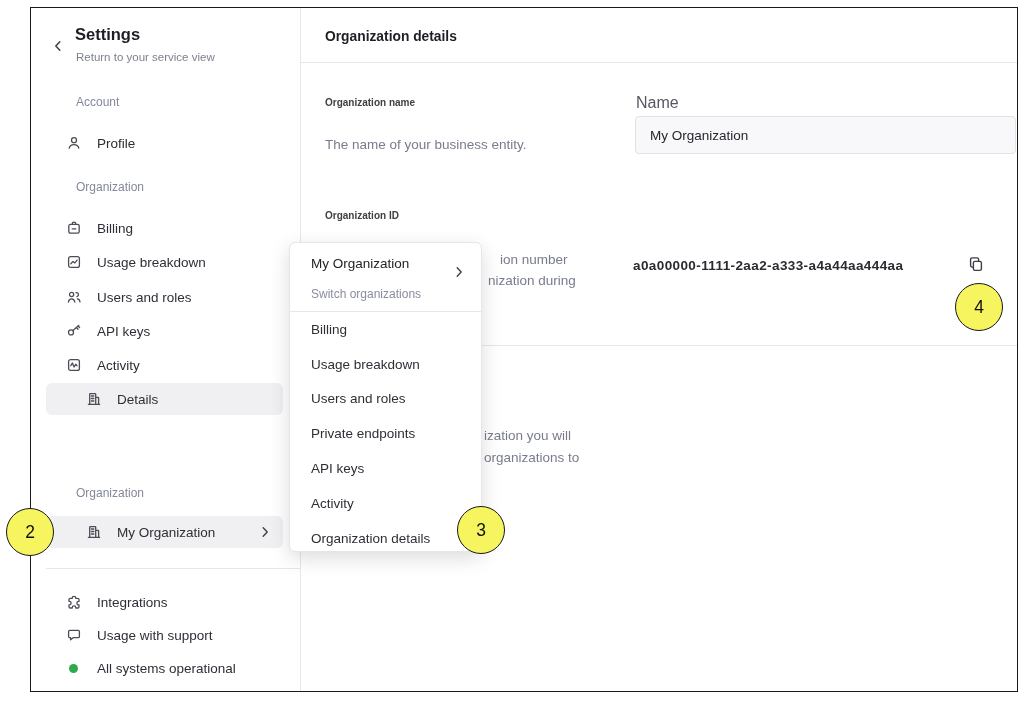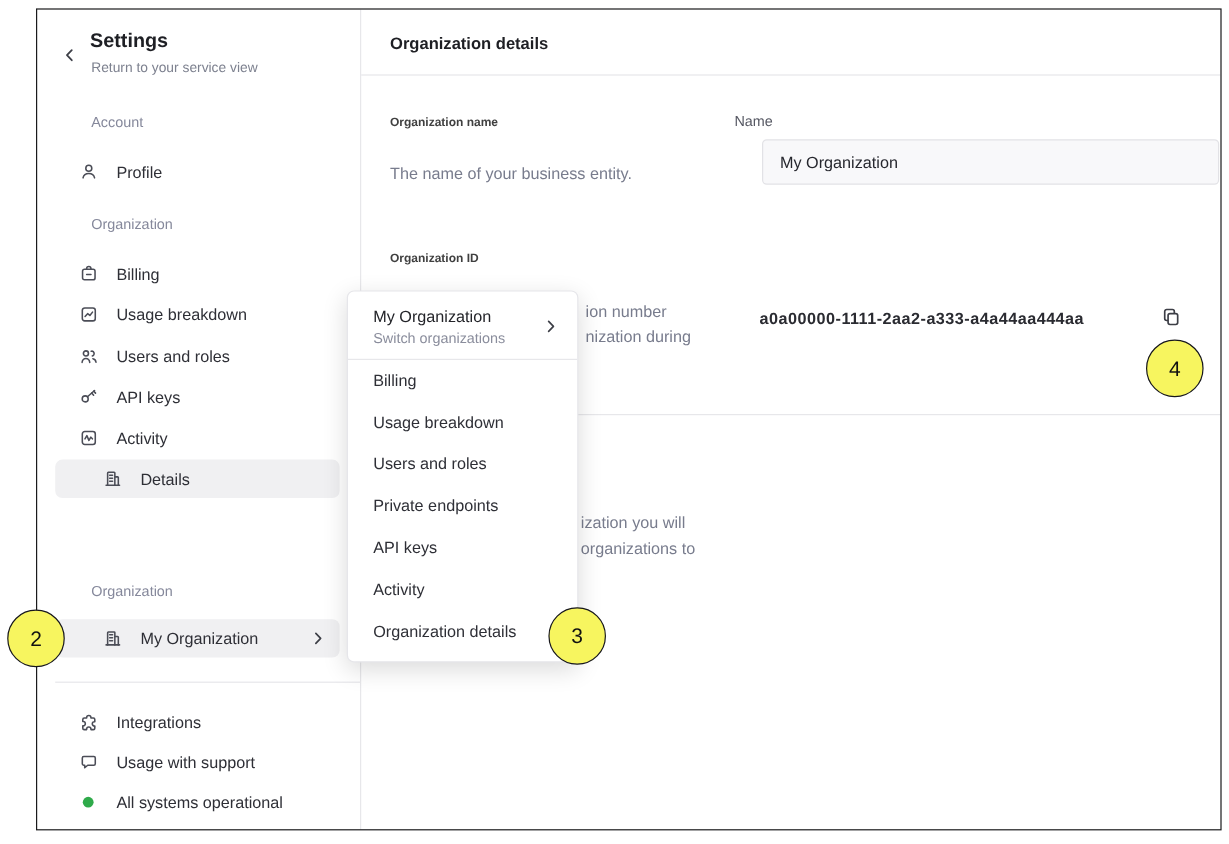--- a/index.html
+++ b/index.html
@@ -19,37 +19,37 @@
         gap:15px;padding-left:20px;box-sizing:border-box;border-radius:6px;
         font-size:13.5px;color:#2e2f36;cursor:pointer;}
   .srow.sel{background:var(--selected-row-bg,#f0f0f2);padding-left:40px;}
   .icn{flex:0 0 16px;width:16px;height:16px;display:inline-flex;}
   .chev-end{margin-left:auto;margin-right:10px;}
   .dot{width:9px;height:9px;border-radius:50%;background:var(--status-green,#2faa4a);margin-left:3px;}
   
   .pg-title{left:325px;top:29px;font-size:13.8px;font-weight:700;color:#1e1f24;}
   .sec-title{font-size:10px;font-weight:700;color:#404040;left:325px;}
   .gray{font-size:13.5px;color:#787c8d;}
-  .f-label{left:612px;top:94px;font-size:12px;color:#565863;}
+  .f-label{left:636px;top:94px;font-size:16px;color:#565863;}
   .field{left:635px;top:116px;width:381px;height:38px;box-sizing:border-box;
          background:#f8f8fa;border:1px solid #e2e2e6;border-radius:4px;
          font-size:13.5px;color:#26272e;padding:0 14px;font-family:inherit;}
   .org-id{left:633px;top:258px;font-size:13.5px;font-weight:700;color:#2a2b31;letter-spacing:.4px;}
   .copy-btn{left:963px;top:251px;width:26px;height:26px;display:flex;align-items:center;
             justify-content:center;cursor:pointer;background:none;border:none;padding:0;}
   .leave-btn{left:635px;top:423px;width:202px;height:37px;border:none;border-radius:4px;
              background:var(--leave-button-bg,#fadddd);color:var(--leave-button-text,#c43b3b);
              font-size:13.5px;font-family:inherit;cursor:pointer;}
   
   .dropdown{left:289px;top:242px;width:193px;height:310px;background:#fff;
             border:1px solid #e6e6ea;border-radius:6px;box-sizing:border-box;
             box-shadow:0 6px 20px rgba(0,0,0,.14);z-index:20;overflow:hidden;}
   .dd-header{display:flex;align-items:flex-start;padding:13px 14px 10px 21px;cursor:pointer;}
   .dd-title{font-size:13.5px;font-weight:500;color:#232429;}
-  .dd-sub{font-size:12px;color:#8a8d9c;margin-top:4px;}
+  .dd-sub{font-size:12px;color:#8a8d9c;margin-top:16px;}
   .dd-header .icn{margin-left:auto;margin-top:8px;}
   .dd-div{height:1px;background:#e7e7ea;}
   .dd-item{height:34.8px;display:flex;align-items:center;padding-left:21px;
            font-size:13.5px;color:#2e2f36;cursor:pointer;}
   
   .badge{width:48px;height:48px;border-radius:50%;background:var(--badge-yellow,#f7f55f);
          border:1.7px solid #17171c;box-sizing:border-box;display:flex;align-items:center;
          justify-content:center;font-size:17.5px;color:#111;z-index:30;}
 </style>
 </head>
@@ -189,21 +189,21 @@
   <div class="abs vdiv"></div>
   <div class="abs pg-title">Organization details</div>
   <div class="abs hdiv" style="left:301px;top:62px;width:716px"></div>
 
   <div class="abs sec-title" style="top:97px">Organization name</div>
   <div class="abs gray" style="left:325px;top:137px">The name of your business entity.</div>
   <div class="abs f-label">Name</div>
   <input class="abs field" type="text" value="My Organization" style="">
 
   <div class="abs sec-title" style="top:210px">Organization ID</div>
-  <div class="abs gray" style="left:488px;top:252px">ion number</div>
+  <div class="abs gray" style="left:500px;top:252px">ion number</div>
   <div class="abs gray" style="left:488px;top:273px">nization during</div>
   <div class="abs org-id">a0a00000-1111-2aa2-a333-a4a44aa444aa</div>
   <button class="abs copy-btn">
     <span class="icn" style="width:18px;height:18px">
       <svg viewBox="0 0 18 18" fill="none" stroke="#3c3e46" stroke-width="1.4" stroke-linejoin="round">
           <rect x="6.4" y="6.4" width="8" height="9" rx="1.6"></rect>
           <path d="M11.6 6.4V4.5a1.6 1.6 0 0 0-1.6-1.6H5.2a1.6 1.6 0 0 0-1.6 1.6v6a1.6 1.6 0 0 0 1.6 1.6h1.2"></path>
         </svg>
     </span>
   </button>

